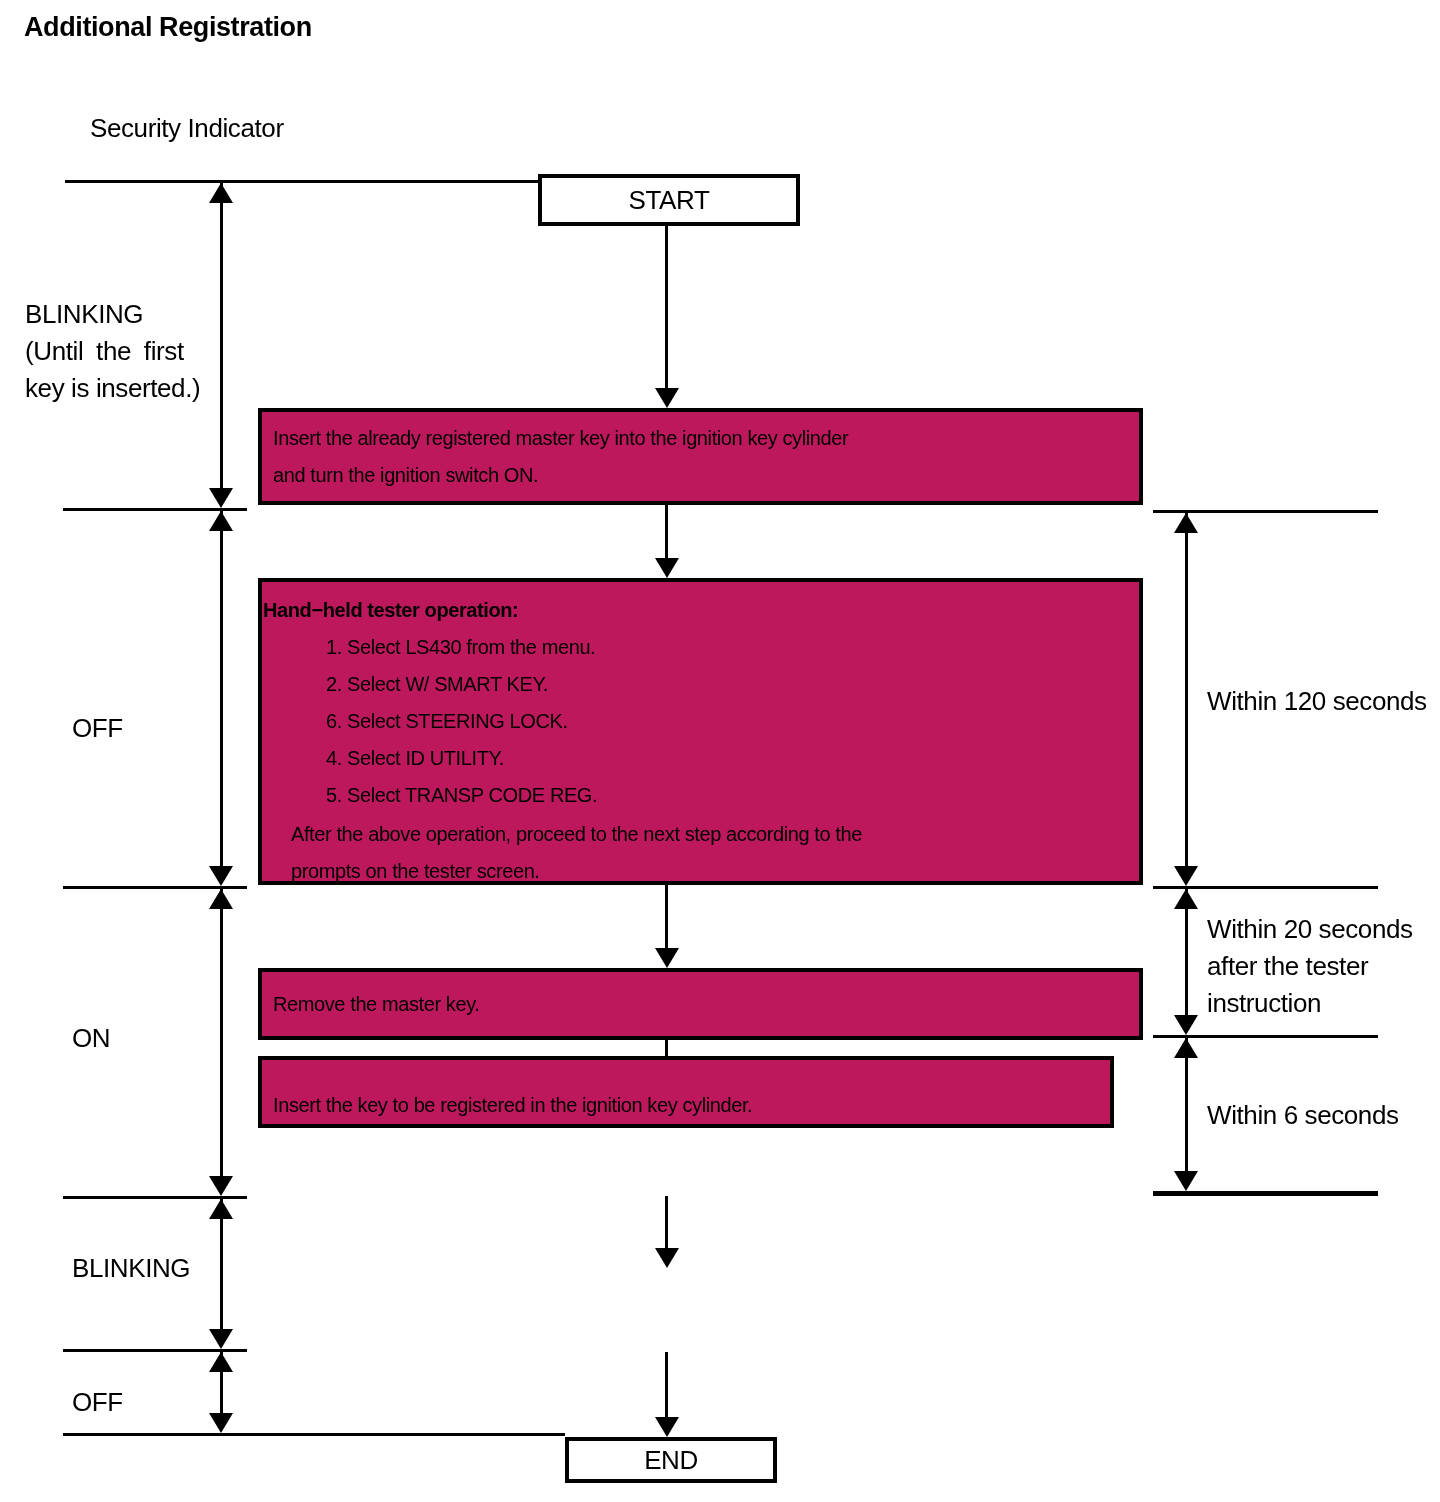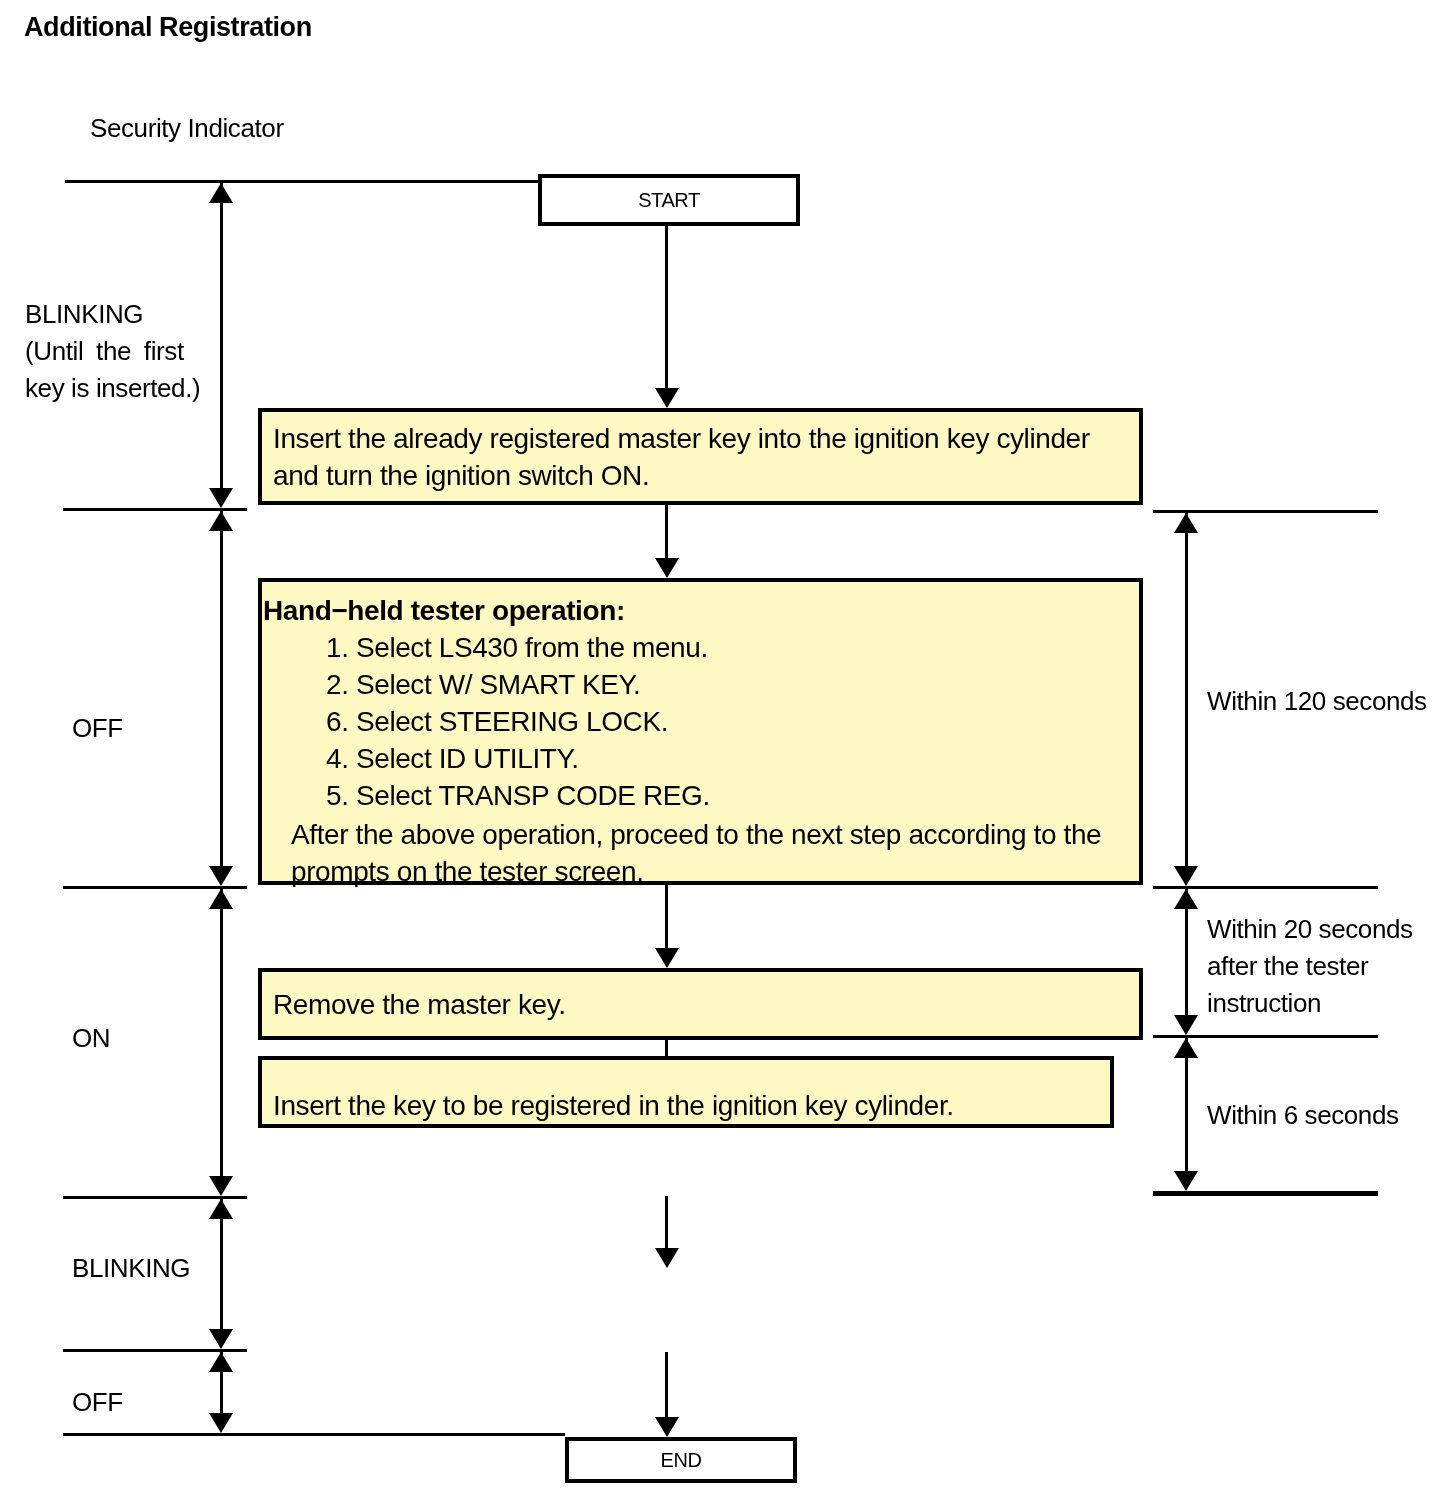--- a/index.html
+++ b/index.html
@@ -37,34 +37,34 @@
     border-bottom: 20px solid #000;
   }
   .tri.down {
     border-left: 12px solid transparent;
     border-right: 12px solid transparent;
     border-top: 20px solid #000;
   }
   .pbox {
     position: absolute;
     border: 4px solid #000;
-    background: #fef9c3;
+    background: #be185d;
     box-sizing: border-box;
-    font-size: 28px;
+    font-size: 20px;
     line-height: 37px;
   }
   .terminal {
     position: absolute;
     border: 4px solid #000;
     background: #fff;
     box-sizing: border-box;
     display: flex;
     align-items: center;
     justify-content: center;
-    font-size: 20px;
+    font-size: 26px;
   }
   .vcenter { display: flex; flex-direction: column; justify-content: center; }
   .pad { padding-left: 11px; padding-right: 8px; }
   .step2-heading { font-weight: bold; padding-left: 1px; }
   .step2-item { padding-left: 64px; }
   .step2-note { padding-left: 29px; margin-top: 2px; }
   .wsp2 { word-spacing: 6px; }
 </style>
 </head>
 <body>
@@ -107,21 +107,21 @@
     <div class="ln">key is inserted.)</div>
   </div>
   <div class="label" style="left:72px; top:710px;">OFF</div>
   <div class="label" style="left:72px; top:1020px;">ON</div>
   <div class="label" style="left:72px; top:1250px;">BLINKING</div>
   <div class="label" style="left:72px; top:1384px;">OFF</div>
 
   <div class="terminal" style="left:538px; top:174px; width:262px; height:52px;">
     <span>START</span>
   </div>
-  <div class="terminal" style="left:565px; top:1437px; width:232px; height:46px;">
+  <div class="terminal" style="left:565px; top:1437px; width:212px; height:46px;">
     <span>END</span>
   </div>
 
   <div class="vline" style="left:665px; top:226px; height:172px;"></div>
   <div class="tri down" style="left:655px; top:388px;"></div>
 
   <div class="vline" style="left:665px; top:505px; height:63px;"></div>
   <div class="tri down" style="left:655px; top:558px;"></div>
 
   <div class="vline" style="left:665px; top:885px; height:73px;"></div>

